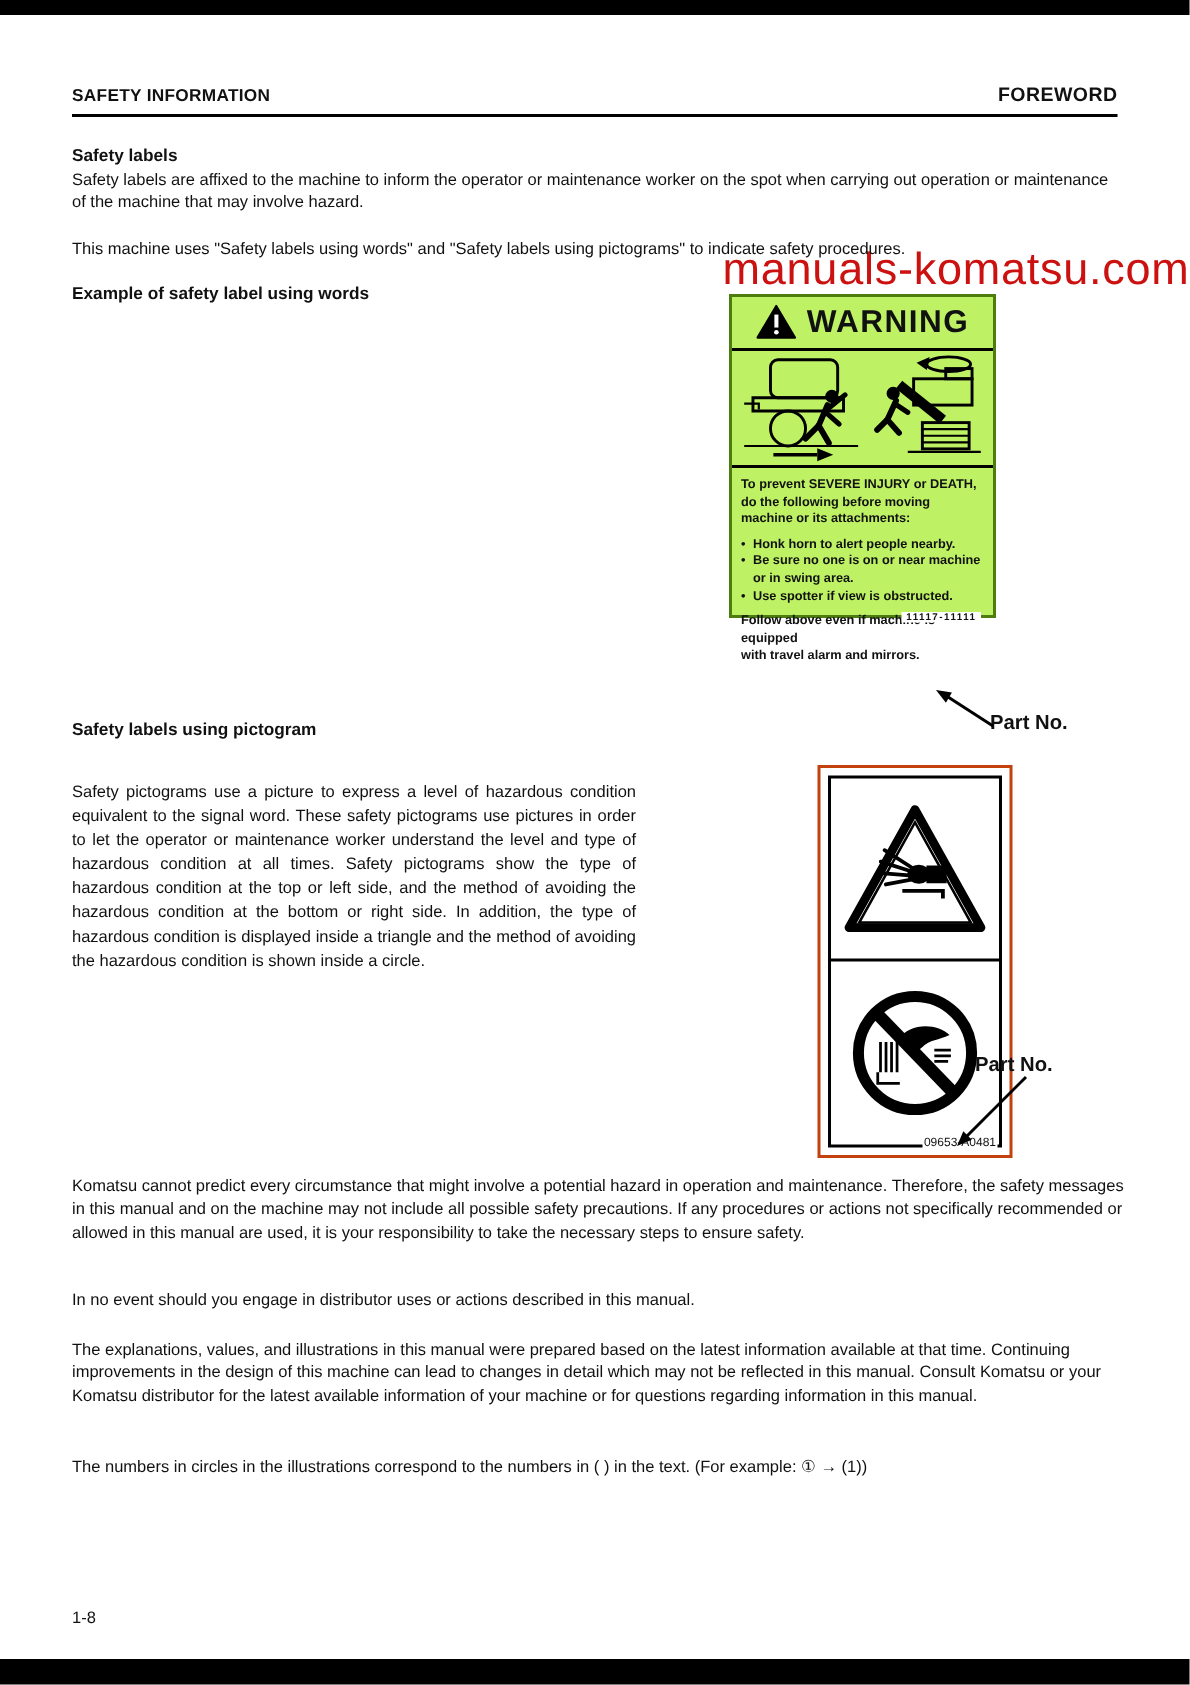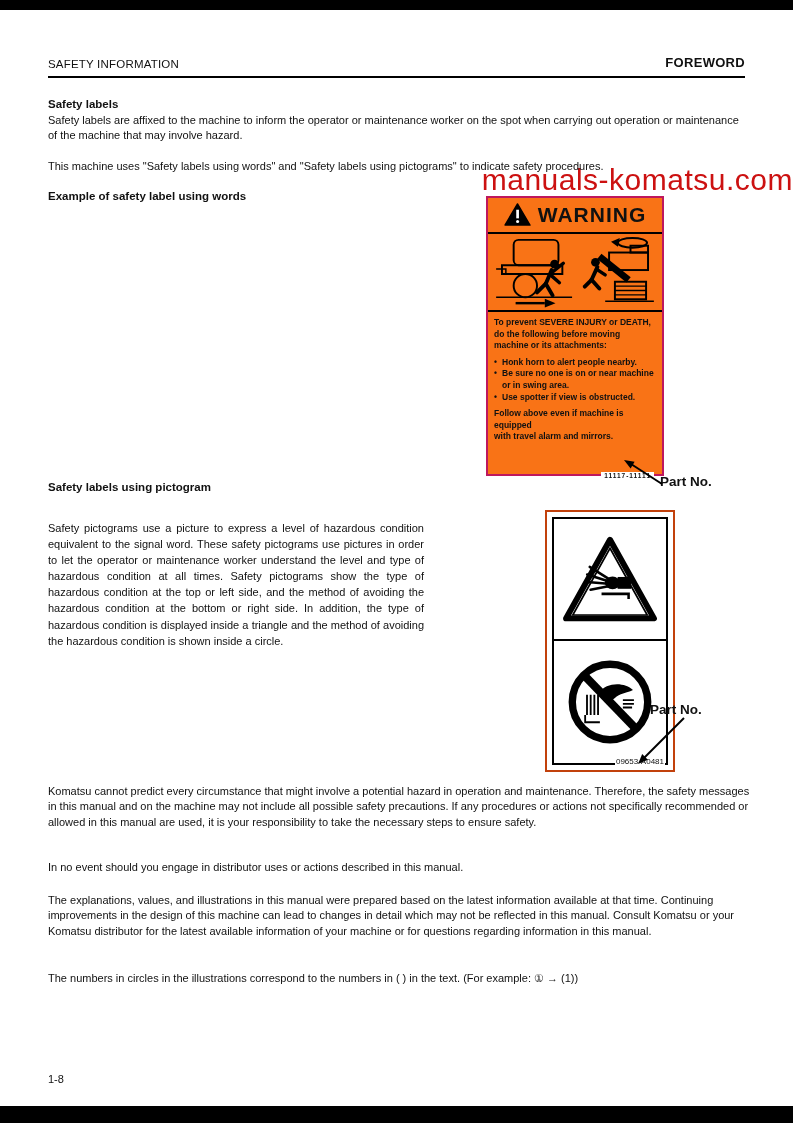--- a/index.html
+++ b/index.html
@@ -3,31 +3,31 @@
 <meta charset="utf-8">
 <style>
   html,body{margin:0;padding:0;}
   body{
     width:793px;height:1123px;position:relative;background:#ffffff;
     font-family:"Liberation Sans", sans-serif;color:#111;
     overflow:hidden;
   }
   .abs{position:absolute;}
   .bar{left:0;width:793px;background:#000;}
-  .hdr-left{left:48px;top:58px;font-size:11.5px;font-weight:normal;letter-spacing:.2px;}
+  .hdr-left{left:48px;top:58px;font-size:11.5px;font-weight:bold;letter-spacing:.2px;}
   .hdr-right{top:55px;right:48px;font-size:13px;font-weight:bold;letter-spacing:.3px;}
   .hdr-rule{left:48px;top:76px;width:697px;height:2px;background:#000;}
   .watermark{left:0;top:163px;width:793px;text-align:right;font-size:30px;letter-spacing:.5px;}
   h3.sechead{margin:0;font-size:11.5px;font-weight:bold;}
   .body-text{font-size:11px;line-height:15.3px;}
   .pictogram-body{width:376px;text-align:justify;line-height:16.1px;}
   .page-num{left:48px;top:1073px;font-size:11px;}
 
   
-  .wlabel{left:486px;top:196px;width:178px;height:280px;border:2px solid #be185d;background:#f97316;box-sizing:border-box;}
+  .wlabel{left:486px;top:196px;width:178px;height:216px;border:2px solid #4d7c0f;background:#bef264;box-sizing:border-box;}
   .wband{height:36px;border-bottom:2px solid #000;display:flex;align-items:center;justify-content:center;gap:7px;box-sizing:border-box;}
   .wband .word{font-size:21px;font-weight:800;letter-spacing:1px;}
   .willus{height:78px;border-bottom:2px solid #000;box-sizing:border-box;display:flex;align-items:center;justify-content:center;}
   .wtext{padding:5px 6px 0 6px;font-size:8.5px;font-weight:bold;line-height:11.6px;}
   .wtext .pre{white-space:pre-line;margin:0;}
   .wtext ul{list-style:none;margin:5px 0 0 0;padding:0;}
   .wtext li{position:relative;padding-left:8px;}
   .wtext li::before{content:"•";position:absolute;left:0;top:0;}
   .wtext .outro{margin-top:5px;}
   .wpartnum{position:absolute;bottom:-5px;right:8px;background:#fff;padding:0 3px;font-size:6.5px;letter-spacing:1px;font-weight:bold;}

